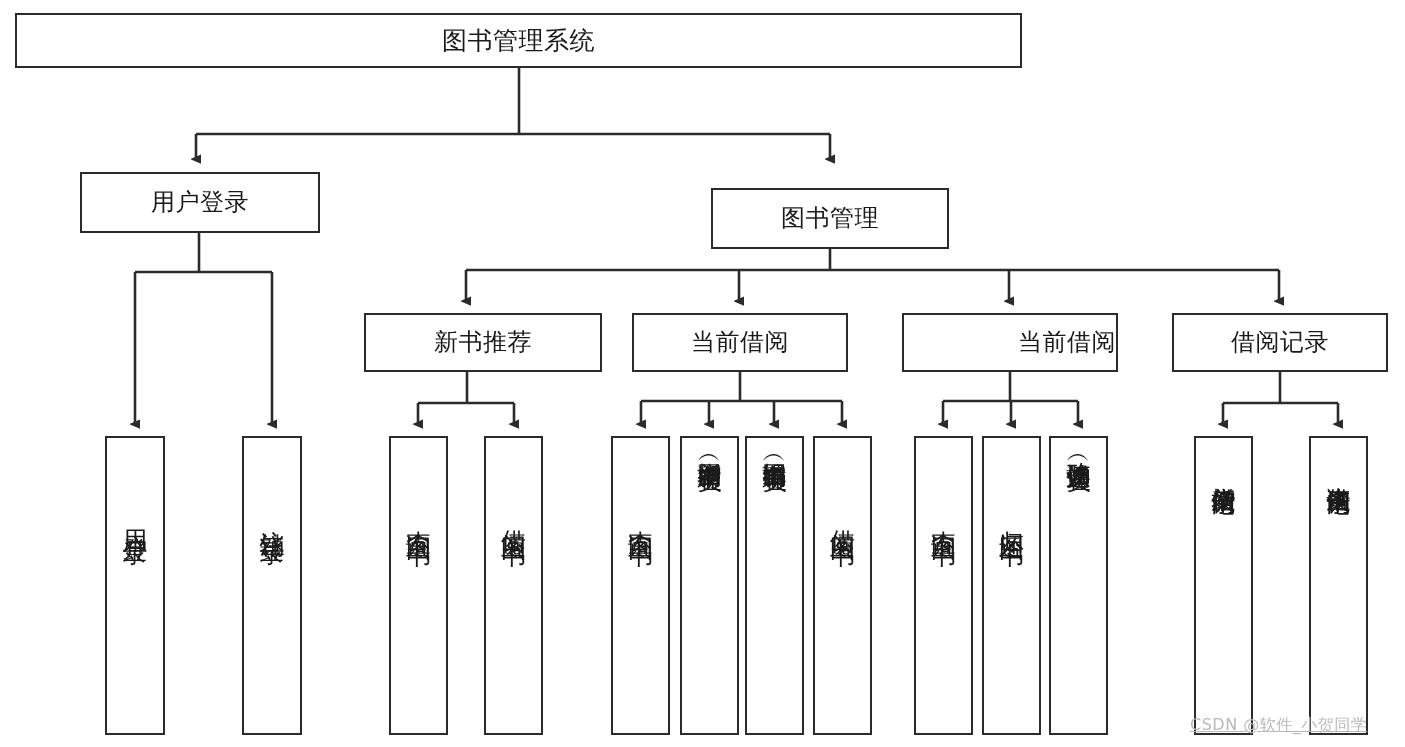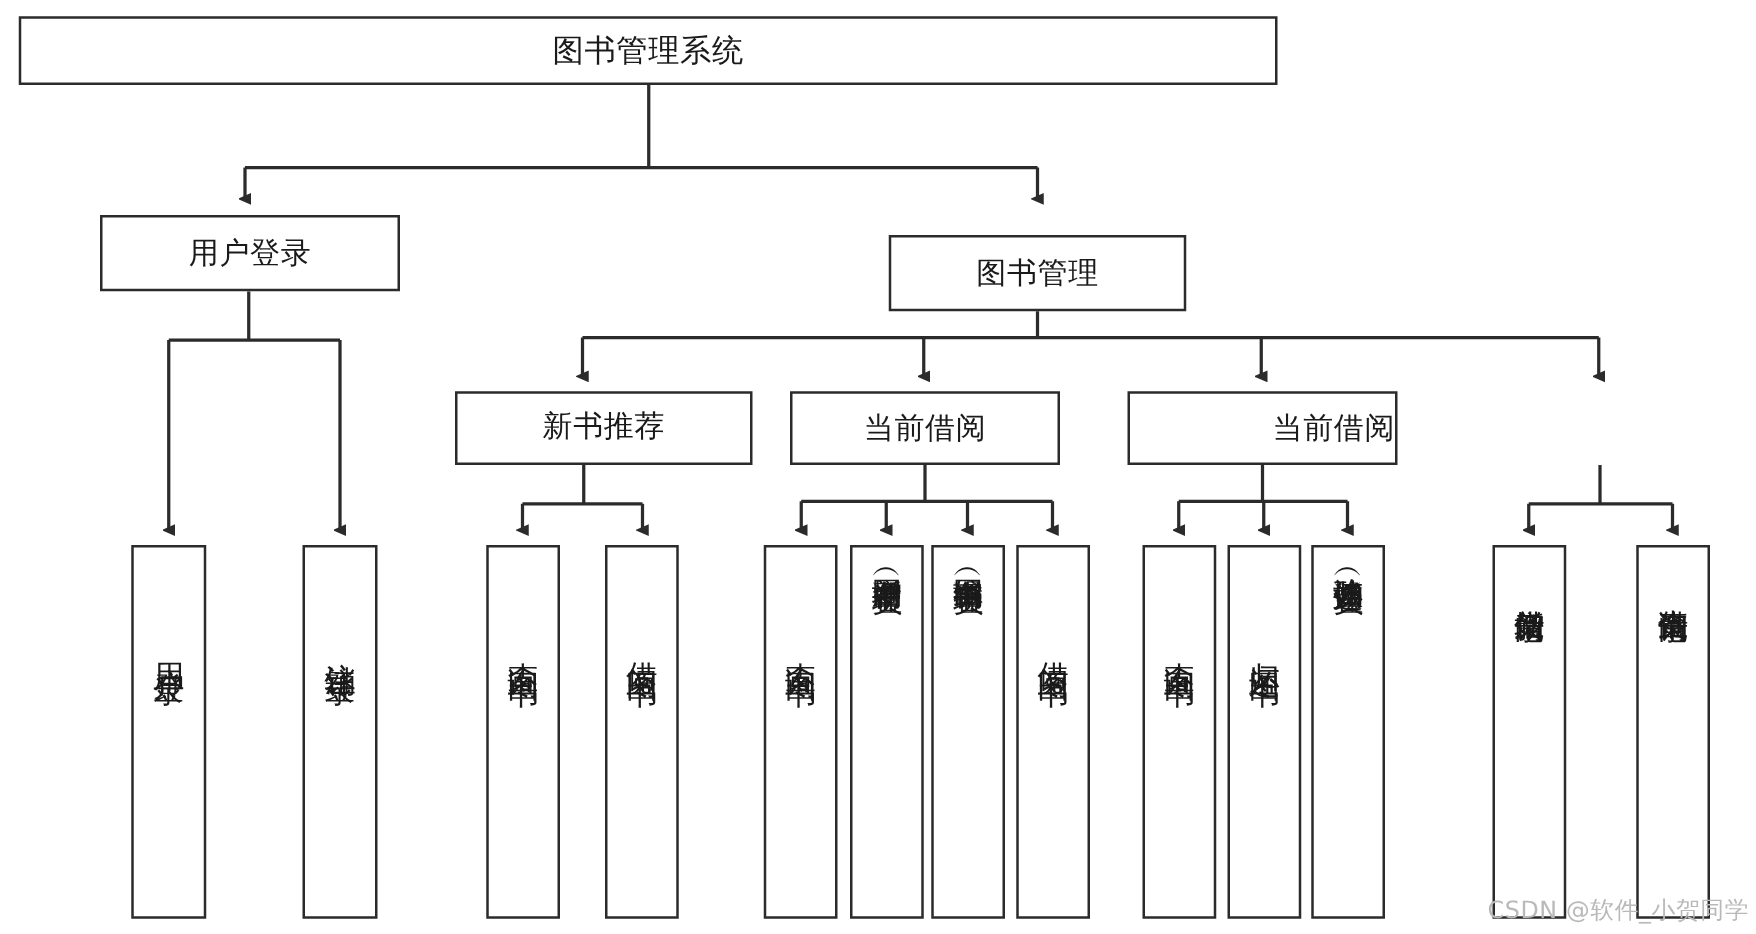--- a/index.html
+++ b/index.html
@@ -65,25 +65,26 @@
     line-height: 1.0;
     letter-spacing: 4px;
     white-space: nowrap;
   }
   .node.vert.tight .label {
     letter-spacing: 1px;
     font-size: 24px;
   }
   .watermark {
     position: absolute;
-    font-size: 19px;
+    font-size: 16px;
     color: #b9b9b9;
     white-space: nowrap;
     letter-spacing: 0.5px;
     user-select: none;
+    text-decoration: underline;
   }
 </style>
 </head>
 <body>
 
 <div id="diagram-root">
 
   <svg id="edges-layer" viewBox="0 0 1405 747" width="1405" height="747" xmlns="http://www.w3.org/2000/svg">
     <defs>
       <marker id="arrow" markerWidth="10" markerHeight="10" refX="5.2" refY="5" orient="auto" markerUnits="userSpaceOnUse">
@@ -151,20 +152,23 @@
   </div>
 
   <div class="node horiz" style="left:632px; top:313px; width:216px; height:59px;">
     <span class="label">当前借阅</span>
   </div>
 
   <div class="node horiz" style="left:902px; top:313px; width:216px; height:59px;justify-content:flex-end;">
     <span class="label">当前借阅</span>
   </div>
 
+  <div class="node horiz" style="left:1172px; top:313px; width:216px; height:59px;">
+    <span class="label">借阅记录</span>
+  </div>
 
   <div class="node vert" style="left:105px; top:436px; width:60px; height:299px; padding-top:72px;">
     <span class="label">用户登录</span>
   </div>
 
   <div class="node vert" style="left:242px; top:436px; width:60px; height:299px; padding-top:72px;">
     <span class="label">注销登录</span>
   </div>
 
   <div class="node vert" style="left:389px; top:436px; width:59px; height:299px; padding-top:72px;">

